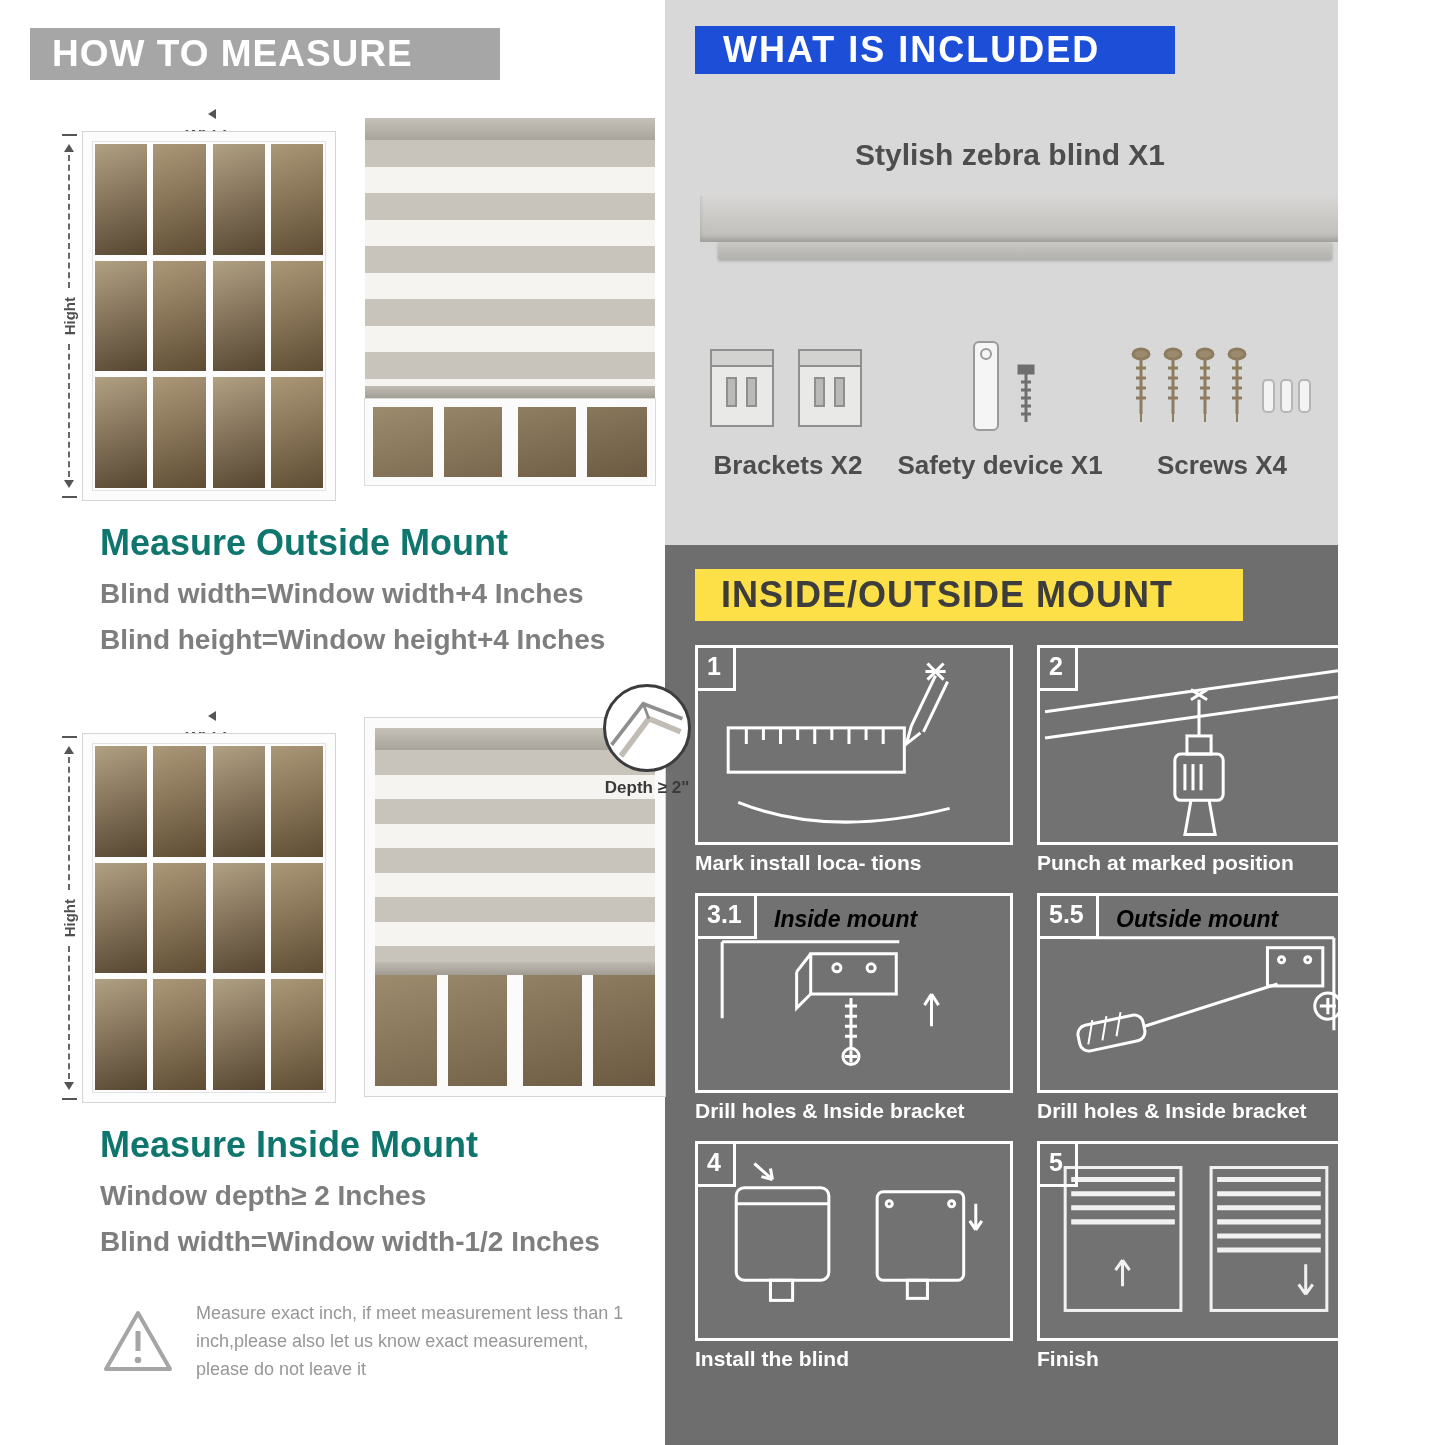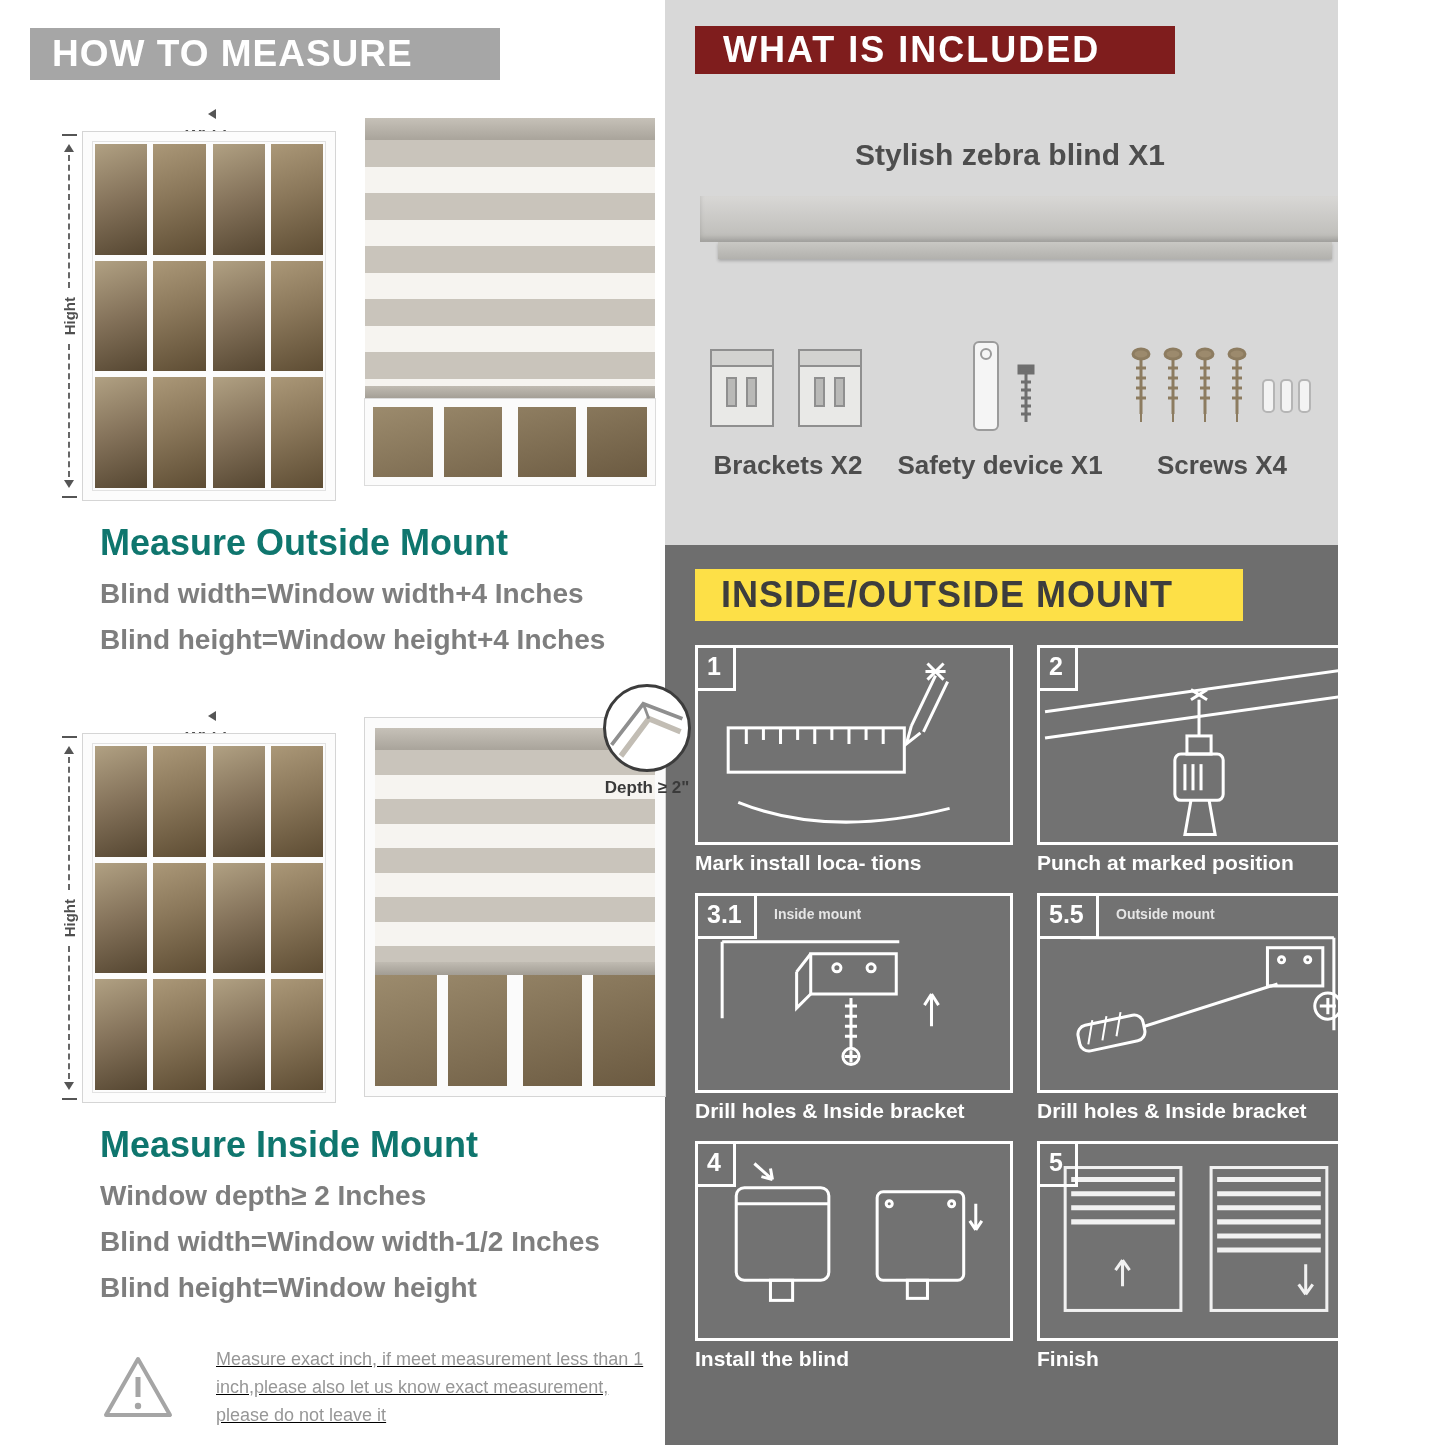--- a/index.html
+++ b/index.html
@@ -55,27 +55,27 @@
       linear-gradient(165deg,#9c8b6d,#6b5a41); }
 
   .depth-callout { position:absolute; top:-24px; right:-40px; width:116px; text-align:center; }
   .d-circle { width:88px; height:88px; border-radius:50%; border:3px solid #3c3c3c;
     background:#fff; margin:0 auto; overflow:hidden; }
   .d-label { margin-top:6px; font-size:17px; font-weight:bold; color:#3a3a3a; white-space:nowrap; }
 
   .sec-title { margin:22px 0 0 100px; font-size:36px; font-weight:bold; color:#0f766e; }
   .formula { margin:14px 0 0 100px; font-size:28px; font-weight:bold; color:#7e7e7e; }
 
-  .warning { display:flex; gap:40px; margin:42px 0 0 100px; width:560px; align-items:center;text-decoration:underline; }
+  .warning { display:flex; gap:20px; margin:42px 0 0 100px; width:560px; align-items:center; }
   .warn-text { font-size:18px; color:#979797; line-height:1.55; width:440px; }
 
   
   .col-right { width:720px; display:flex; flex-direction:column; }
   .inc { position:relative; height:545px; background:#d8d8d8; }
-  .inc-banner { position:absolute; left:30px; top:26px; width:480px; height:48px; background:#7f1d1d;
+  .inc-banner { position:absolute; left:30px; top:26px; width:480px; height:48px; background:#1d4ed8;
     color:#fff; font-size:36px; font-weight:bold; letter-spacing:2px;
     display:flex; align-items:center; padding-left:28px; }
   .product { position:absolute; top:138px; width:100%; text-align:center;
     font-size:30px; font-weight:bold; color:#4d4d4d; }
   .headrail { position:absolute; left:35px; top:196px; width:650px; }
   .hr-top { height:46px; background:linear-gradient(180deg,#d8d7d5,#bcbbb7);
     box-shadow:inset 0 -4px 5px rgba(0,0,0,.14); }
   .hr-lip { height:17px; width:614px; margin:0 auto;
     background:linear-gradient(180deg,#c9c8c4,#b2b1ad); box-shadow:0 2px 3px rgba(0,0,0,.22); }
   .items { position:absolute; left:38px; right:38px; top:326px; display:flex; justify-content:space-between; }
@@ -83,21 +83,21 @@
   .item .art { height:112px; display:flex; align-items:flex-end; }
   .item-label { margin-top:12px; font-size:26px; font-weight:bold; color:#4d4d4d; white-space:nowrap; }
 
   .mount { flex:1; background:#6e6e6e; padding:24px 0 0 30px; }
   .mount-banner { width:548px; height:52px; background:#fde047; color:#3d3d3d;
     font-size:36px; font-weight:bold; display:flex; align-items:center; padding-left:26px; letter-spacing:1px; }
   .steps { margin-top:24px; display:grid; grid-template-columns:318px 318px; column-gap:24px; row-gap:18px; }
   .panel { height:200px; border:3px solid #fff; position:relative; background:rgba(255,255,255,0.03); }
   .num-box { position:absolute; top:0; left:0; color:#fff; font-size:25px; font-weight:bold;
     border-right:3px solid #fff; border-bottom:3px solid #fff; padding:4px 12px 7px 9px; z-index:2; }
-  .ptitle { position:absolute; top:10px; left:76px; color:#e5e5e5; font-size:14px; font-weight:bold; z-index:2; }
+  .ptitle { position:absolute; top:10px; left:76px; color:#000000; font-size:23px; font-weight:bold; z-index:2;font-style:italic; }
   .art-step { position:absolute; inset:0; width:100%; height:100%; }
   .caption { margin-top:6px; color:#fff; font-size:21px; font-weight:bold; }
 </style>
 </head>
 <body>
 
 <div class="page">
 
   <div class="col-left">
     <div class="left-banner">
@@ -208,21 +208,20 @@
             <line x1="40" y1="18" x2="46" y2="34" stroke="#8f8f8f" stroke-width="3"></line>
           </svg>
         </div>
         <div class="d-label">Depth ≥ 2"</div>
       </div>
     </div>
 
     <div class="sec-title">Measure Inside Mount</div>
     <div class="formula">Window depth≥ 2 Inches</div>
     <div class="formula">Blind width=Window width-1/2 Inches</div>
-    <div class="formula">Blind height=Window height</div>
 
     <div class="warning">
       <svg width="76" height="70" viewBox="0 0 76 70">
         <path d="M38,6 L70,62 L6,62 Z" fill="none" stroke="#a5a5a5" stroke-width="4" stroke-linejoin="round"></path>
         <line x1="38" y1="24" x2="38" y2="44" stroke="#a5a5a5" stroke-width="5"></line>
         <circle cx="38" cy="53" r="3.2" fill="#a5a5a5"></circle>
       </svg>
       <div class="warn-text">Measure exact inch, if meet measurement less than 1 inch,please also let us know exact measurement, please do not leave it</div>
     </div>
   </div>

